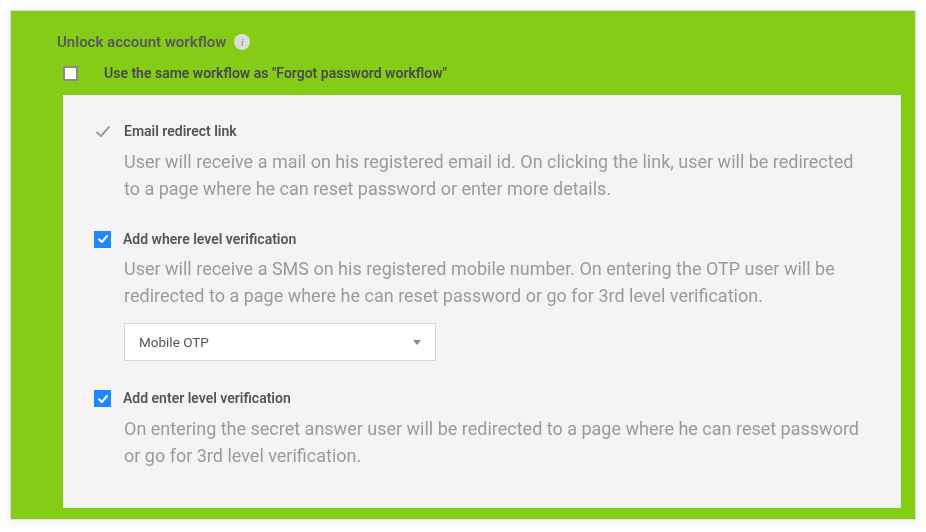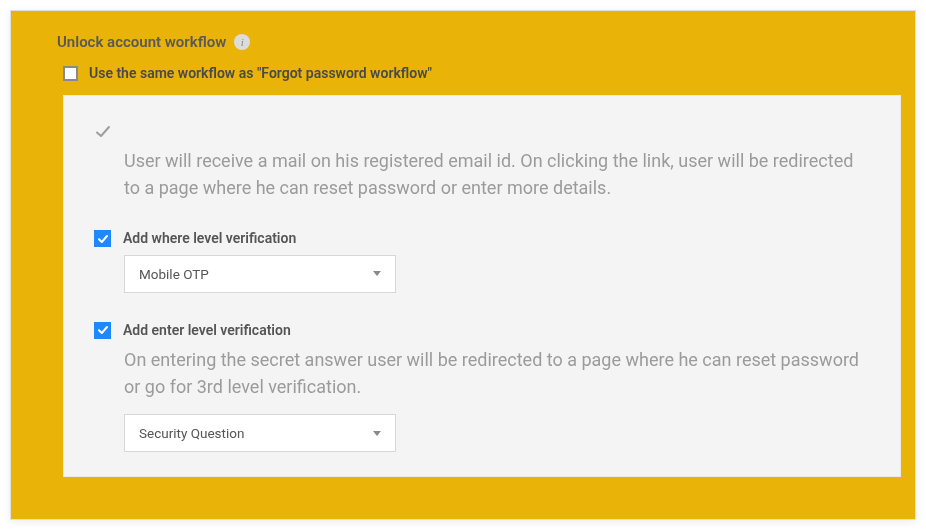--- a/index.html
+++ b/index.html
@@ -5,21 +5,21 @@
     * { box-sizing: border-box; margin: 0; padding: 0; }
     body {
       font-family: -apple-system, BlinkMacSystemFont, "Segoe UI", Roboto, Arial, sans-serif;
       background: #fff;
       width: 926px;
       height: 532px;
       overflow: hidden;
     }
     .panel {
       margin: 10px;
-      background: #eab308;
+      background: #84cc16;
       border: 1px solid #e0e0e0;
       box-shadow: 0 2px 8px rgba(0,0,0,0.08);
       padding: 22px 14px 22px 14px;
       height: 510px;
     }
     .header {
       display: flex;
       align-items: center;
       gap: 8px;
       margin-bottom: 14px;
@@ -38,21 +38,21 @@
       font-size: 11px;
       font-style: italic;
       display: inline-flex;
       align-items: center;
       justify-content: center;
       font-family: Georgia, serif;
     }
     .top-checkbox-row {
       display: flex;
       align-items: flex-end;
-      gap: 11px;
+      gap: 26px;
       padding-left: 38px;
       margin-bottom: 14px;
     }
     .top-checkbox {
       width: 15px; height: 15px;
       border: 2px solid #8a8a8a;
       background: #fff;
       cursor: pointer;
       flex-shrink: 0;
     }
@@ -106,21 +106,21 @@
     .step-desc {
       font-size: 18px;
       color: #9b9b9b;
       line-height: 1.5;
       margin-left: 30px;
       margin-bottom: 14px;
       max-width: 760px;
     }
     .step-select {
       margin-left: 30px;
-      width: 272px;
+      width: 312px;
       height: 38px;
       background: #fff;
       border: 1px solid #d7d7d7;
       display: flex;
       align-items: center;
       justify-content: space-between;
       padding: 0 14px;
       cursor: pointer;
       font-size: 13.5px;
       color: #555;
@@ -149,49 +149,47 @@
 
   <div class="config-area">
 
     <div class="step">
       <div class="step-head">
         <span class="check-locked">
           <svg width="16" height="16" viewBox="0 0 16 16">
               <path d="M2 8.5 L6 12 L14 3" stroke="#9e9e9e" stroke-width="2" fill="none" stroke-linecap="round" stroke-linejoin="round"></path>
             </svg>
         </span>
+        <span class="step-title">Email redirect link</span>
       </div>
       <div class="step-desc">User will receive a mail on his registered email id. On clicking the link, user will be redirected to a page where he can reset password or enter more details.</div>
     </div>
 
     <div class="step">
       <div class="step-head">
         <span class="check-active">
           <svg width="12" height="12" viewBox="0 0 12 12">
               <path d="M2 6.2 L4.8 9 L10 3" stroke="#fff" stroke-width="2" fill="none" stroke-linecap="round" stroke-linejoin="round"></path>
             </svg>
         </span>
         <span class="step-title">Add where level verification</span>
       </div>
+      <div class="step-desc">User will receive a SMS on his registered mobile number. On entering the OTP user will be redirected to a page where he can reset password or go for 3rd level verification.</div>
       <div class="step-select">
         <span>Mobile OTP</span>
         <span class="caret"></span>
       </div>
     </div>
 
     <div class="step">
       <div class="step-head">
         <span class="check-active">
           <svg width="12" height="12" viewBox="0 0 12 12">
               <path d="M2 6.2 L4.8 9 L10 3" stroke="#fff" stroke-width="2" fill="none" stroke-linecap="round" stroke-linejoin="round"></path>
             </svg>
         </span>
         <span class="step-title">Add enter level verification</span>
       </div>
       <div class="step-desc">On entering the secret answer user will be redirected to a page where he can reset password or go for 3rd level verification.</div>
-      <div class="step-select">
-        <span>Security Question</span>
-        <span class="caret"></span>
-      </div>
     </div>
 
   </div>
 </div>
 
 </body></html>

